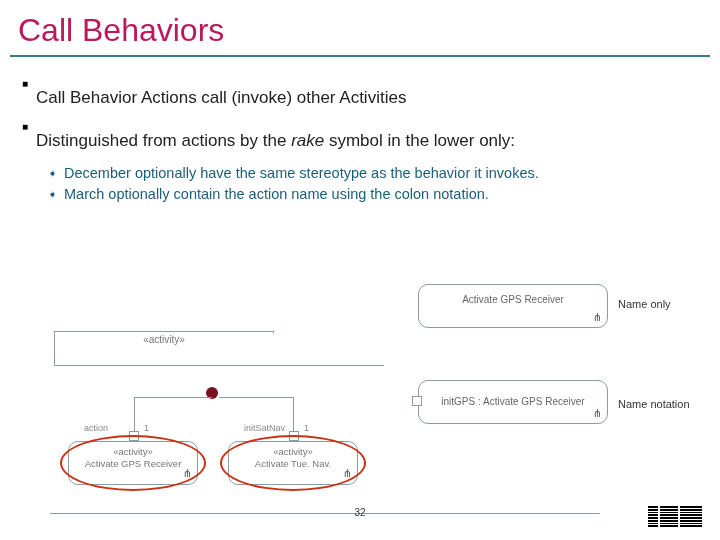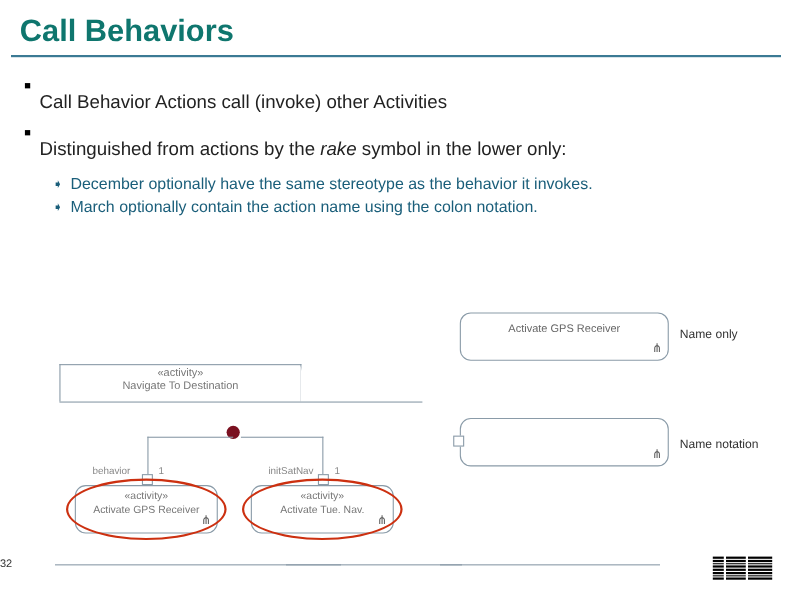--- a/index.html
+++ b/index.html
@@ -6,23 +6,23 @@
   body {
     width: 720px;
     height: 540px;
     background: #fff;
     font-family: Arial, Helvetica, sans-serif;
     color: #222;
     position: relative;
     overflow: hidden;
   }
   .title {
-    color: #0f766e;
-    font-size: 28px;
-    font-weight: 700;
+    color: #be185d;
+    font-size: 32px;
+    font-weight: 400;
     padding: 12px 18px 6px 18px;
   }
   .title-rule {
     height: 2px;
     background: #3b7a94;
     margin: 0 10px 0 10px;
   }
   .content {
     padding: 14px 22px 0 22px;
   }
@@ -199,21 +199,21 @@
     font-size: 11px;
     color: #333;
   }
   .rl1 { top: 18px; }
   .rl2 { top: 118px; }
 
   .pagenum {
     position: absolute;
     left: 0; right: 0;
     bottom: 22px;
-    text-align: left;
+    text-align: center;
     font-size: 10px;
     color: #333;
     pointer-events: none;
   }
   .pagenum:before {
     content: "";
     position: absolute;
     left: 260px; right: 300px;
     top: 6px;
     border-top: 1px solid #8a9ba8;
@@ -273,29 +273,28 @@
       <span class="tx">March optionally contain the action name using the colon notation.</span>
     </div>
   </div>
 </div>
 
 <div class="diagrams">
 
   <div class="leftdiag">
     <div class="frametab">
       <div>«activity»</div>
-      <div>Navigate To Destination</div>
     </div>
     <div class="framebody"></div>
     <div class="initial"></div>
     <div class="edge1"></div>
     <div class="edge2"></div>
     <div class="pin pin1"></div>
     <div class="pin pin2"></div>
-    <div class="pinlbl pinlbl1">behavior</div>
+    <div class="pinlbl pinlbl1">action</div>
     <div class="pinlbl pinlbl2">initSatNav</div>
     <div class="pinlbl one1">1</div>
     <div class="pinlbl one2">1</div>
 
     <div class="callbox cb1">
       <div>«activity»</div>
       <div>Activate GPS Receiver</div>
       <span class="rake">⋔</span>
     </div>
     <div class="callbox cb2">
@@ -308,20 +307,21 @@
   </div>
 
   <div class="rightdiag">
     <div class="rbox rb1">
       <div class="inner">Activate GPS Receiver</div>
       <span class="rake">⋔</span>
     </div>
     <div class="rlabel rl1">Name only</div>
 
     <div class="rbox rb2">
+      <div class="inner">initGPS : Activate GPS Receiver</div>
       <span class="rake">⋔</span>
     </div>
     <div class="rpin"></div>
     <div class="rlabel rl2">Name notation</div>
   </div>
 </div>
 
 <div class="pnrule-l"></div>
 <div class="pnrule-r"></div>
 <div class="pagenum">32</div>

